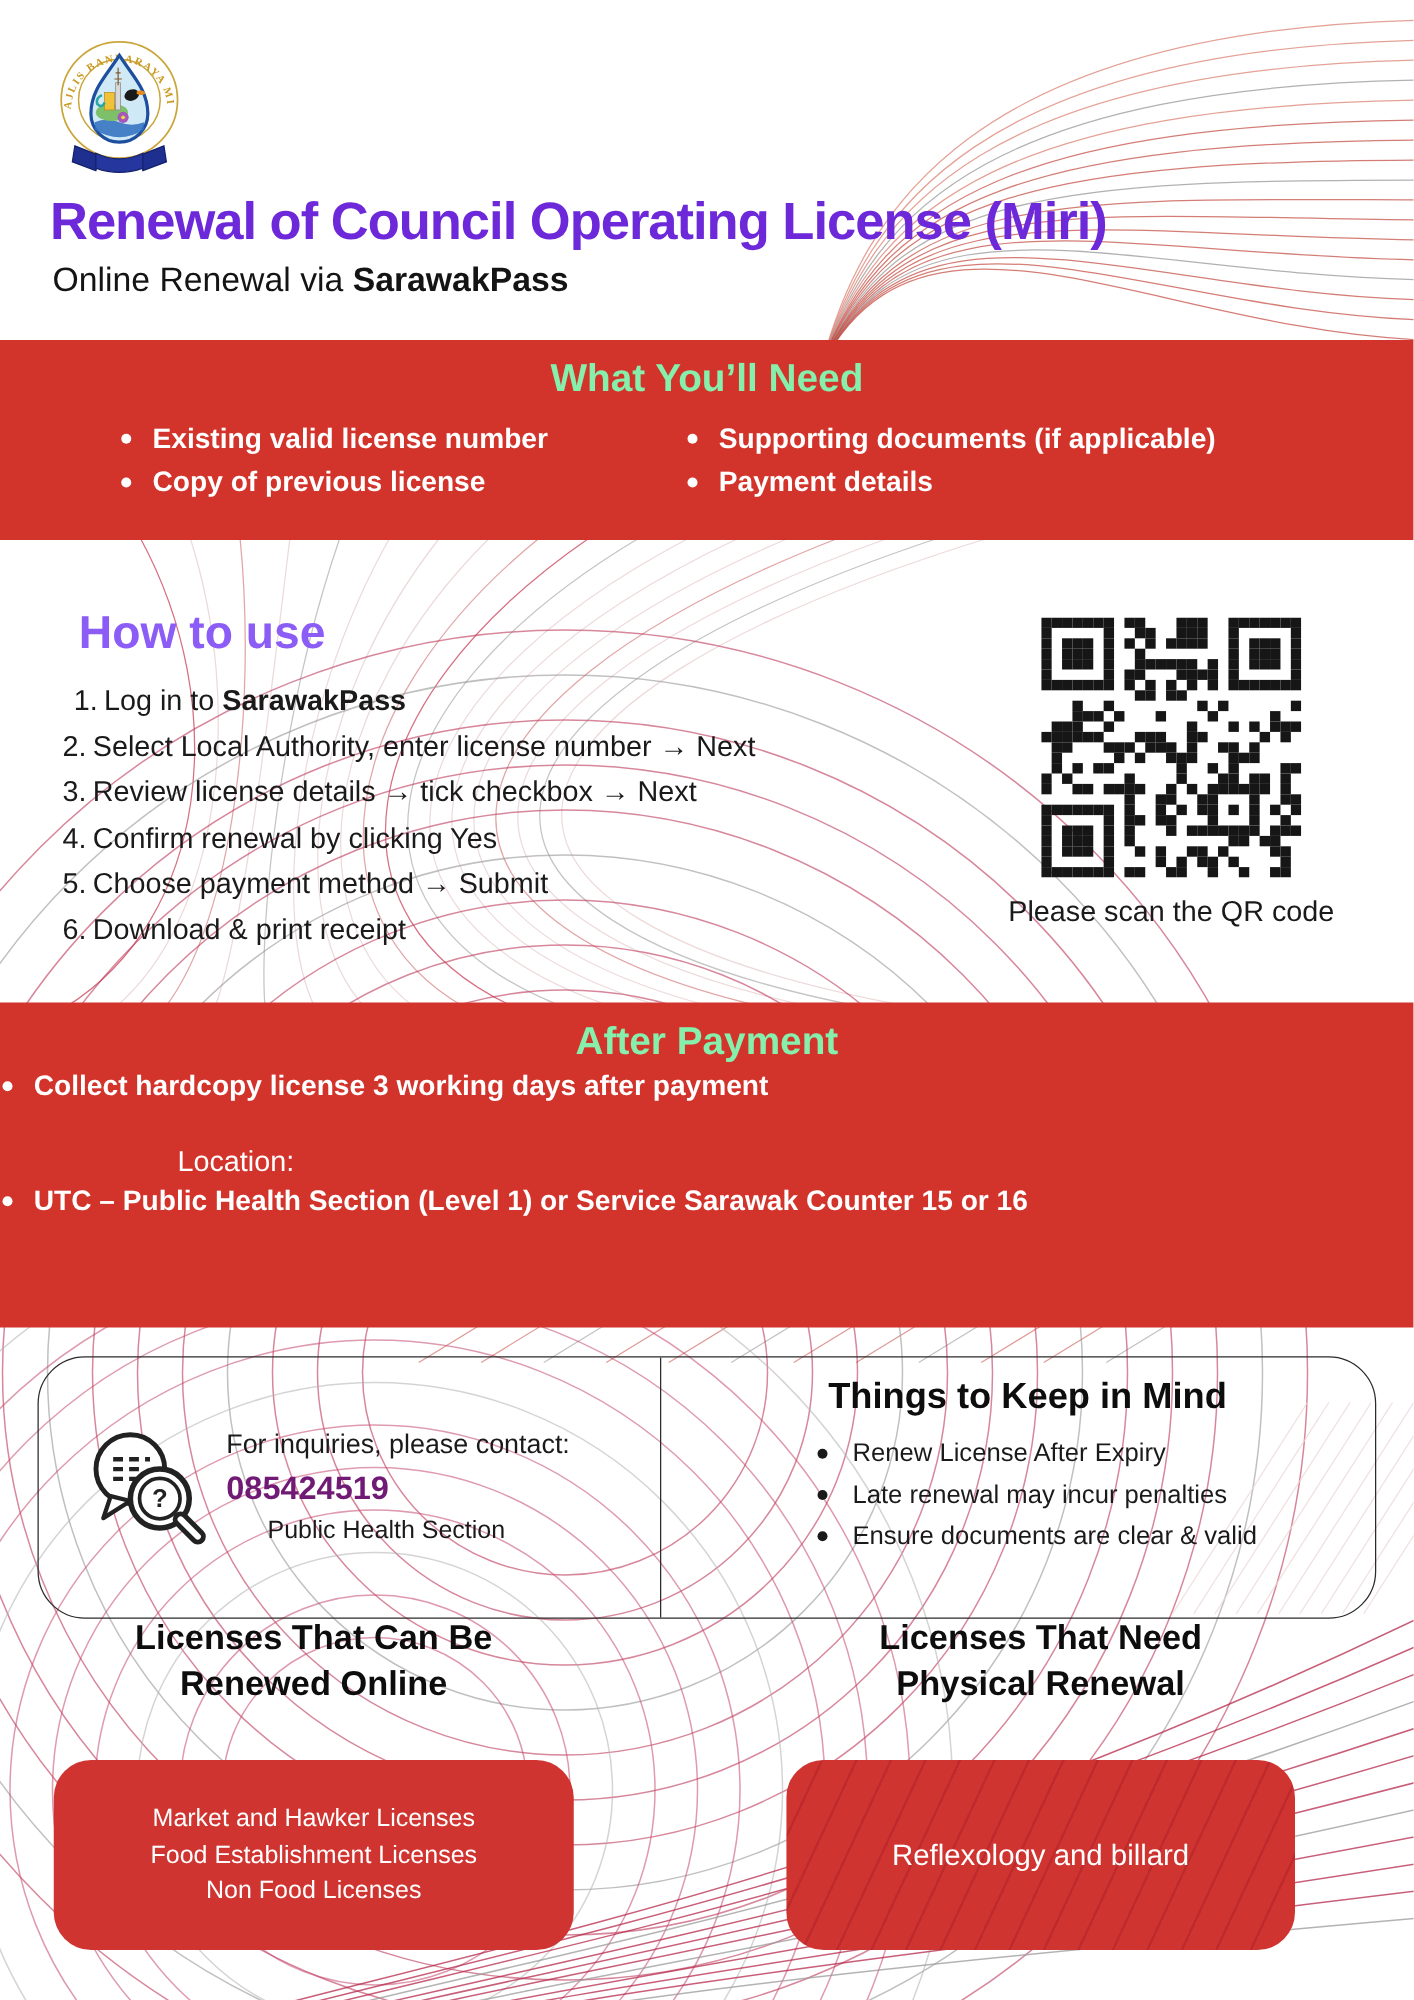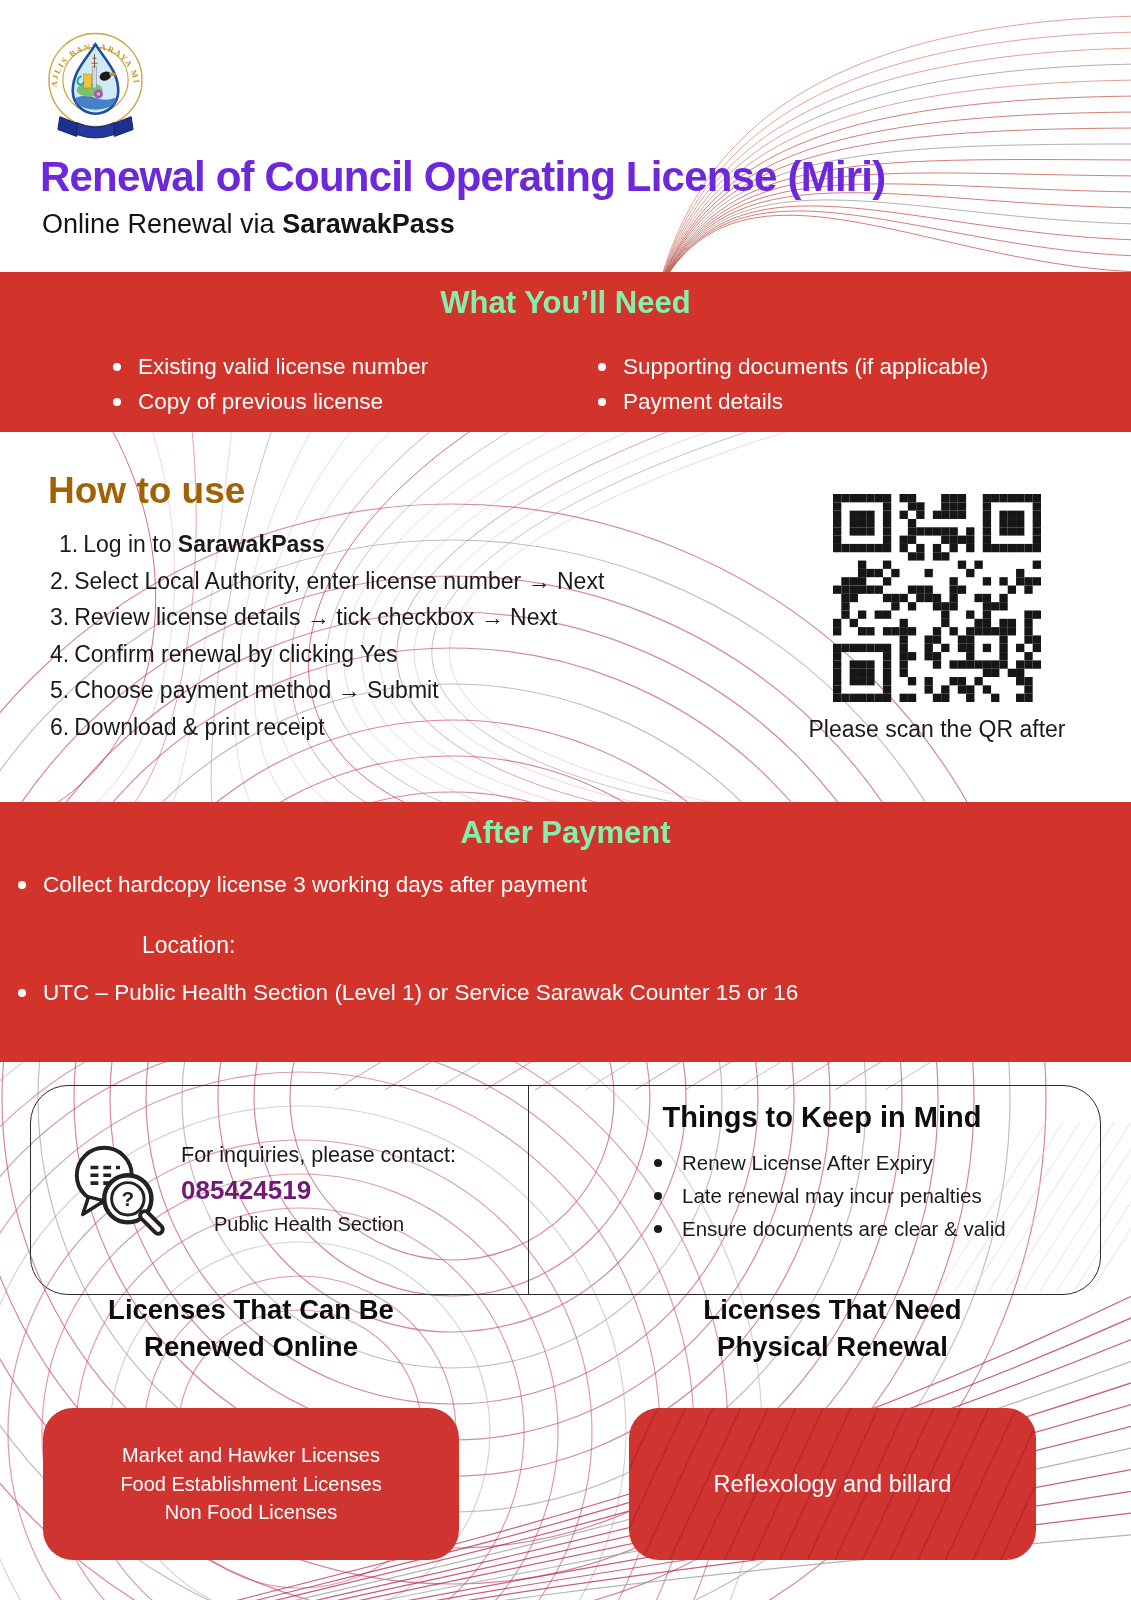--- a/index.html
+++ b/index.html
@@ -13,34 +13,34 @@
   .title{position:absolute;left:40px;top:153px;font-size:42px;font-weight:800;
          letter-spacing:-0.8px;color:#6d28d9;white-space:nowrap;}
   .subtitle{position:absolute;left:42px;top:209px;font-size:27px;color:#141414;}
 
   
   .banner{position:absolute;left:0;right:0;background:#d2342c;}
   .banner1{top:272px;height:160px;}
   .banner2{top:802px;height:260px;}
   .banner h2{margin:0;padding-top:13px;text-align:center;font-size:31px;font-weight:800;color:#86efac;}
   .need-cols{display:flex;margin:12px 0 0 95px;}
-  ul.dotlist{list-style:none;margin:16px;padding:0;}
+  ul.dotlist{list-style:none;margin:0;padding:0;font-weight:bold;}
   ul.dotlist li{position:relative;padding-left:27px;font-size:22.5px;line-height:35px;color:#fff;}
   ul.dotlist li::before{content:"";position:absolute;left:2px;top:14px;width:8px;height:8px;
                         border-radius:50%;background:#fff;}
   .need-col1{width:453px;}
   .ap-bullet{margin:24px 0 0 150px;}
   .ap-bullet li{font-size:23px;line-height:32px;}
   .ap-location{margin:30px 0 0 142px;font-size:23px;color:#fff;}
   .ap-loc-bullet{margin:8px 0 0 150px;}
   .ap-loc-bullet li{font-size:23px;line-height:32px;}
 
   
   .howto{position:absolute;left:48px;top:470px;width:745px;}
-  .howto h2{margin:0;font-size:37px;font-weight:800;color:#a16207;}
+  .howto h2{margin:15px;font-size:37px;font-weight:800;color:#8b5cf6;}
   .steps{margin:14px 0 0 2px;padding:0;list-style:none;}
   .steps li{display:flex;font-size:23px;line-height:36.5px;color:#1a1a1a;}
   .steps li:first-child{padding-left:9px;}
   .steps .num{margin-right:5px;}
   b{font-weight:bold;}
 
   
   .qrblock{position:absolute;left:787px;top:494px;width:300px;text-align:center;}
   .qrblock svg{display:block;margin:0 auto;}
   .qr-caption{margin-top:14px;font-size:23px;color:#1a1a1a;}
@@ -531,21 +531,21 @@
         <rect x="48" y="192" width="8" height="8" fill="#161616"></rect>
         <rect x="64" y="192" width="8" height="8" fill="#161616"></rect>
         <rect x="72" y="192" width="8" height="8" fill="#161616"></rect>
         <rect x="96" y="192" width="8" height="8" fill="#161616"></rect>
         <rect x="104" y="192" width="8" height="8" fill="#161616"></rect>
         <rect x="128" y="192" width="8" height="8" fill="#161616"></rect>
         <rect x="152" y="192" width="8" height="8" fill="#161616"></rect>
         <rect x="176" y="192" width="8" height="8" fill="#161616"></rect>
         <rect x="184" y="192" width="8" height="8" fill="#161616"></rect>
       </svg>
-    <div class="qr-caption">Please scan the QR after</div>
+    <div class="qr-caption">Please scan the QR code</div>
   </div>
 
   <section class="banner banner2 layer">
     <h2>After Payment</h2>
     <ul class="dotlist ap-bullet">
       <li>Collect hardcopy license 3 working days after payment</li>
     </ul>
     <div class="ap-location">Location:</div>
     <ul class="dotlist ap-loc-bullet">
       <li>UTC – Public Health Section (Level 1) or Service Sarawak Counter 15 or 16</li>

